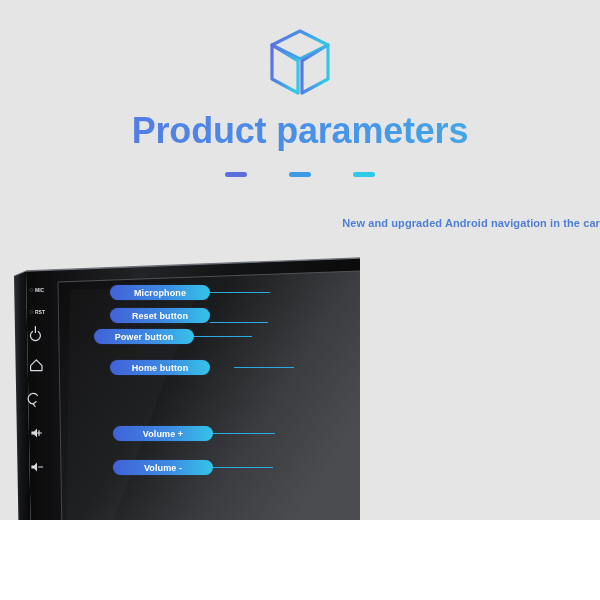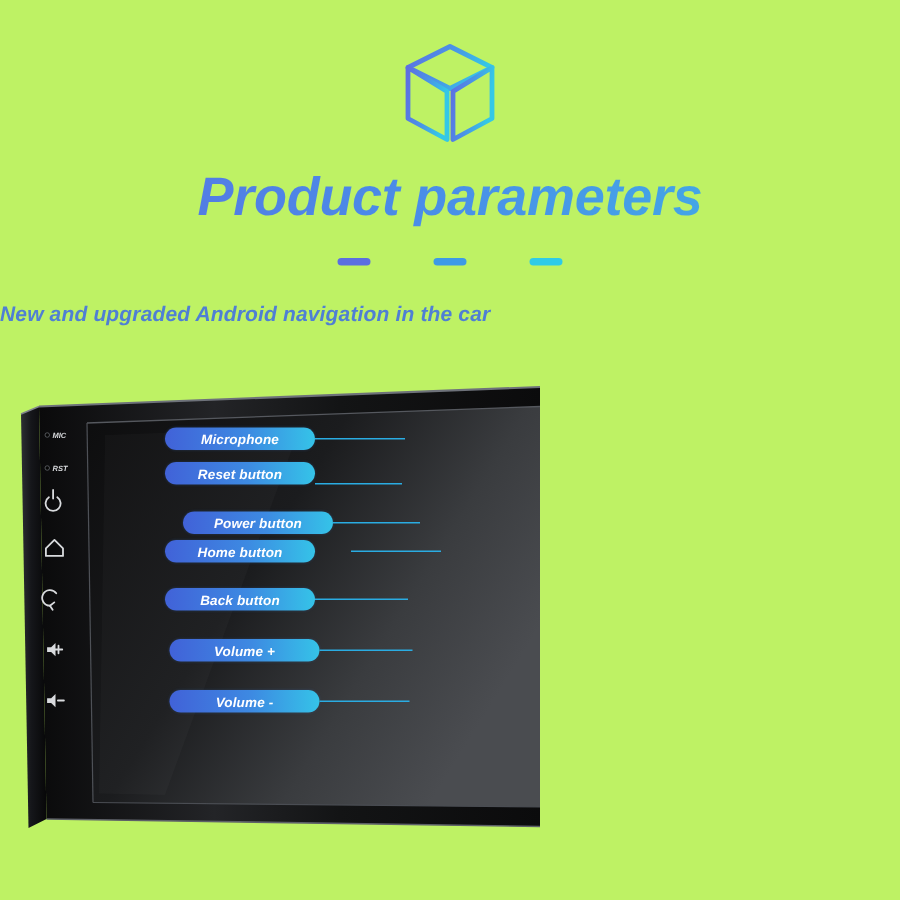--- a/index.html
+++ b/index.html
@@ -6,24 +6,23 @@
     margin: 0;
     padding: 0;
     background: #ffffff;
   }
   body {
     font-family: "Liberation Sans", sans-serif;
   }
   #page {
     position: relative;
     width: 600px;
-    height: 600px;
-    background: #bef264;
+    height: 520px;
+    background: #e5e5e5;
     overflow: hidden;
-    font-style: italic;
   }
 
   
   #header {
     position: absolute;
     left: 0;
     top: 0;
     width: 600px;
     height: 250px;
   }
@@ -64,24 +63,24 @@
   }
   .dash {
     width: 22px;
     height: 5px;
     border-radius: 3px;
   }
 
   #subtitle {
     position: absolute;
     left: 0;
-    top: 201px;
-    width: 600px;
-    text-align: left;
-    font-size: 14px;
+    top: 217px;
+    width: 600px;
+    text-align: right;
+    font-size: 11px;
     font-weight: bold;
     color: #4f7fd4;
     letter-spacing: 0.1px;
   }
 
   
   #device-stage {
     position: absolute;
     left: 0;
     top: 255px;
@@ -237,34 +236,30 @@
   <div class="callout" style="left:110px; top:285px;">
     <div class="pill">Microphone</div>
     <div class="leader" style="width:60px;"></div>
   </div>
 
   <div class="callout" style="left:110px; top:308px;align-items:flex-end;">
     <div class="pill">Reset button</div>
     <div class="leader" style="width:58px;"></div>
   </div>
 
-  <div class="callout" style="left:122px; top:329px;margin-top:12px;">
+  <div class="callout" style="left:94px; top:329px;">
     <div class="pill">Power button</div>
     <div class="leader" style="width:58px;"></div>
   </div>
 
   <div class="callout" style="left:110px; top:360px;gap:24px;">
     <div class="pill">Home button</div>
     <div class="leader" style="width:60px;"></div>
   </div>
 
-  <div class="callout" style="left:110px; top:392px;">
-    <div class="pill">Back button</div>
-    <div class="leader" style="width:62px;"></div>
-  </div>
 
   <div class="callout" style="left:113px; top:460px;">
     <div class="pill">Volume -</div>
     <div class="leader" style="width:60px;"></div>
   </div>
 
   <div class="callout" style="left:113px; top:426px;">
     <div class="pill">Volume +</div>
     <div class="leader" style="width:62px;"></div>
   </div>

